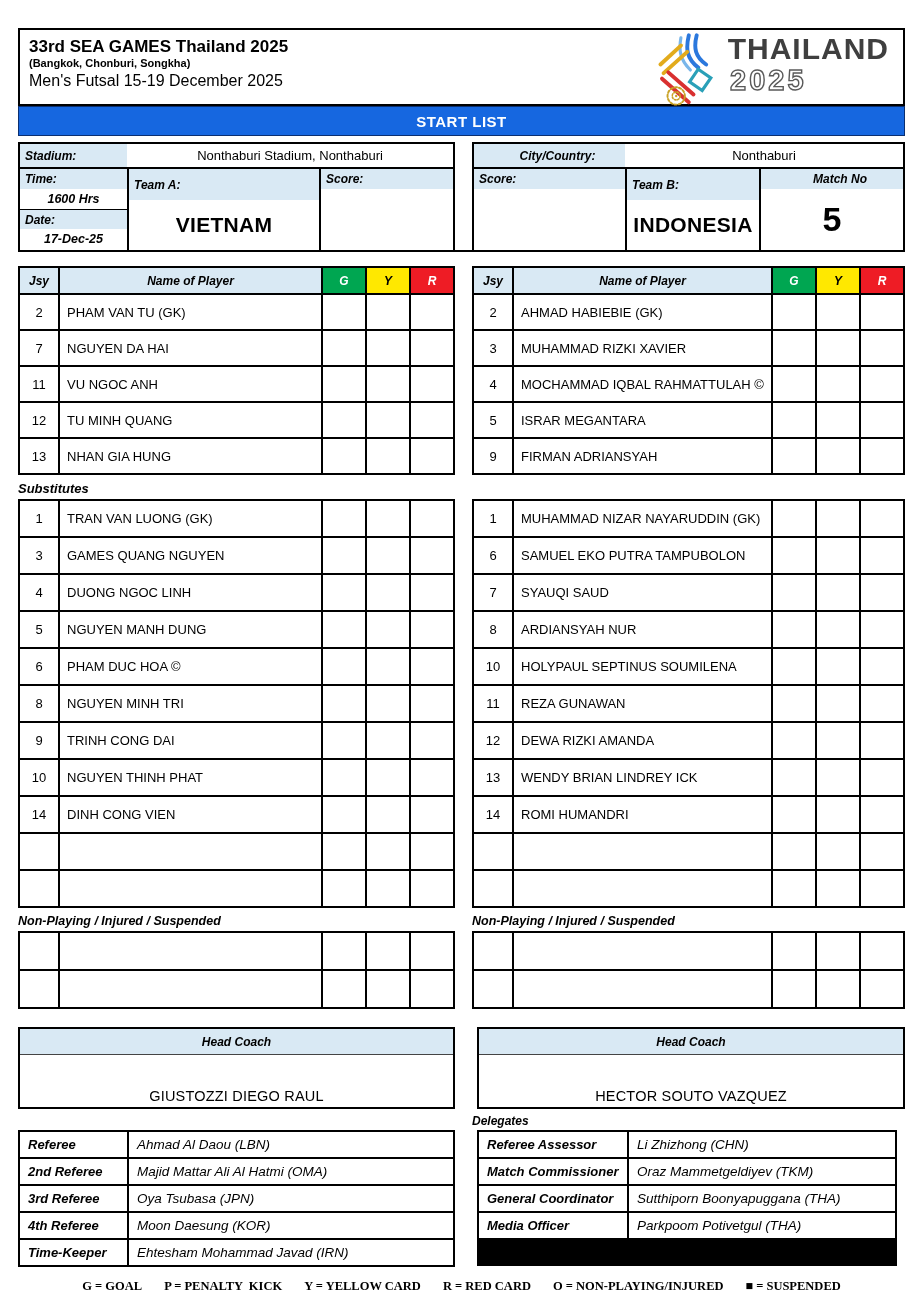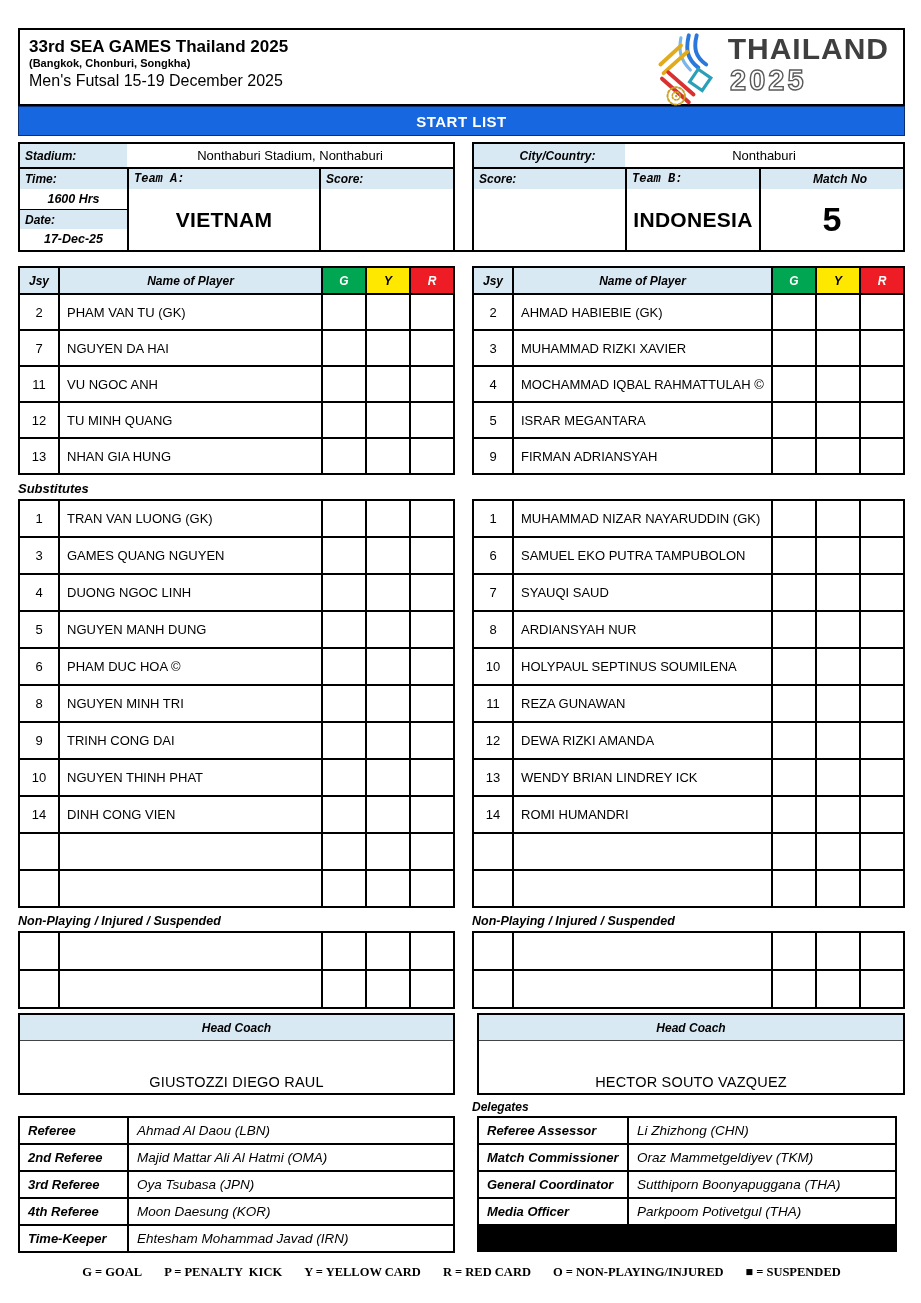--- a/index.html
+++ b/index.html
@@ -36,21 +36,21 @@
   .stadium-l { width: 107px; }
   .stadium-v, .city-v { flex: 1; font-size: 13px; display: flex; align-items: center; justify-content: center; }
   .city-l { width: 151px; justify-content: center; padding-left: 16px; }
   .ir-b { display: flex; height: 81px; }
   .col-td { width: 107px; display: flex; flex-direction: column; }
   .col-td .lblband { height: 20px; }
   .tdval { height: 20px; font-size: 12.5px; font-weight: bold; font-style: italic;
            display: flex; align-items: center; justify-content: center; }
   .date-band { border-top: 1px solid #000; }
   .col-team { flex: 1; border-left: 2px solid #000; display: flex; flex-direction: column; }
-  .col-team .lblband { height: 20px; font-family: Liberation Mono, monospace; }
+  .col-team .lblband { height: 31px; }
   .team-body { flex: 1; display: flex; align-items: center; justify-content: center;
                font-size: 21px; font-weight: bold; letter-spacing: .3px; }
   .col-score { width: 134px; border-left: 2px solid #000; display: flex; flex-direction: column; }
   .col-score .lblband { height: 20px; }
   .col-score2 { width: 151px; display: flex; flex-direction: column; }
   .col-score2 .lblband { height: 20px; }
   .col-match { width: 144px; border-left: 2px solid #000; display: flex; flex-direction: column; }
   .col-match .lblband { height: 20px; justify-content: center; padding-left: 16px; }
   .match-num { flex: 1; display: flex; align-items: center; justify-content: center;
                font-size: 34px; font-weight: bold; }
@@ -498,21 +498,21 @@
             <div class="pcell c-jsy"></div>
             <div class="pcell c-name"></div>
             <div class="pcell c-mark"></div>
             <div class="pcell c-mark"></div>
             <div class="pcell c-mark"></div>
           </div>
         </div>
       </div>
   </div>
 
-  <div class="cols" style="margin-top:4px;">
+  <div class="cols" style="margin-top:18px;">
     <div class="lc">
       <div class="coach-box">
         <div class="coach-hdr">Head Coach</div>
         <div class="coach-name">GIUSTOZZI DIEGO RAUL</div>
       </div>
     </div>
     <div class="gap"></div>
     <div class="rc" style="padding-left:5px;">
       <div class="coach-box">
         <div class="coach-hdr">Head Coach</div>

